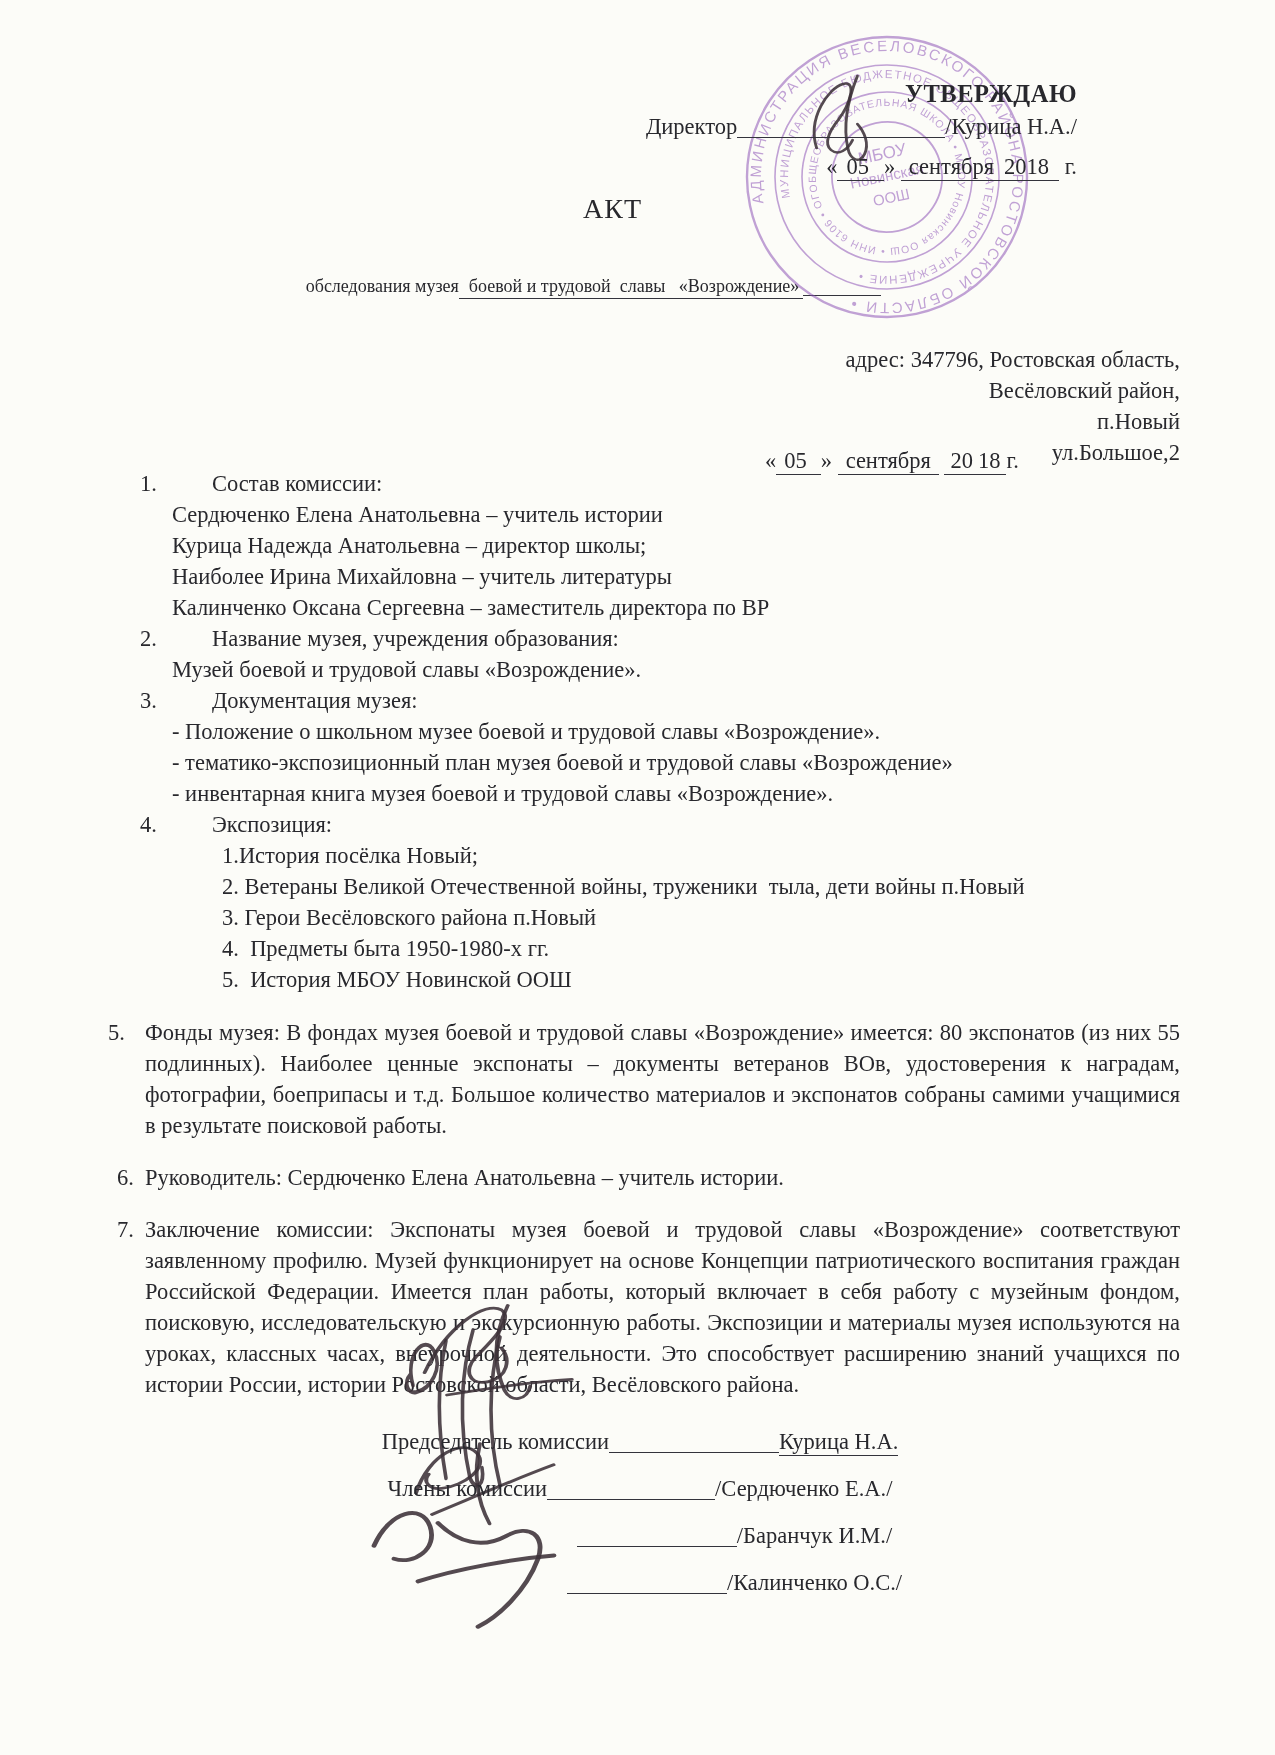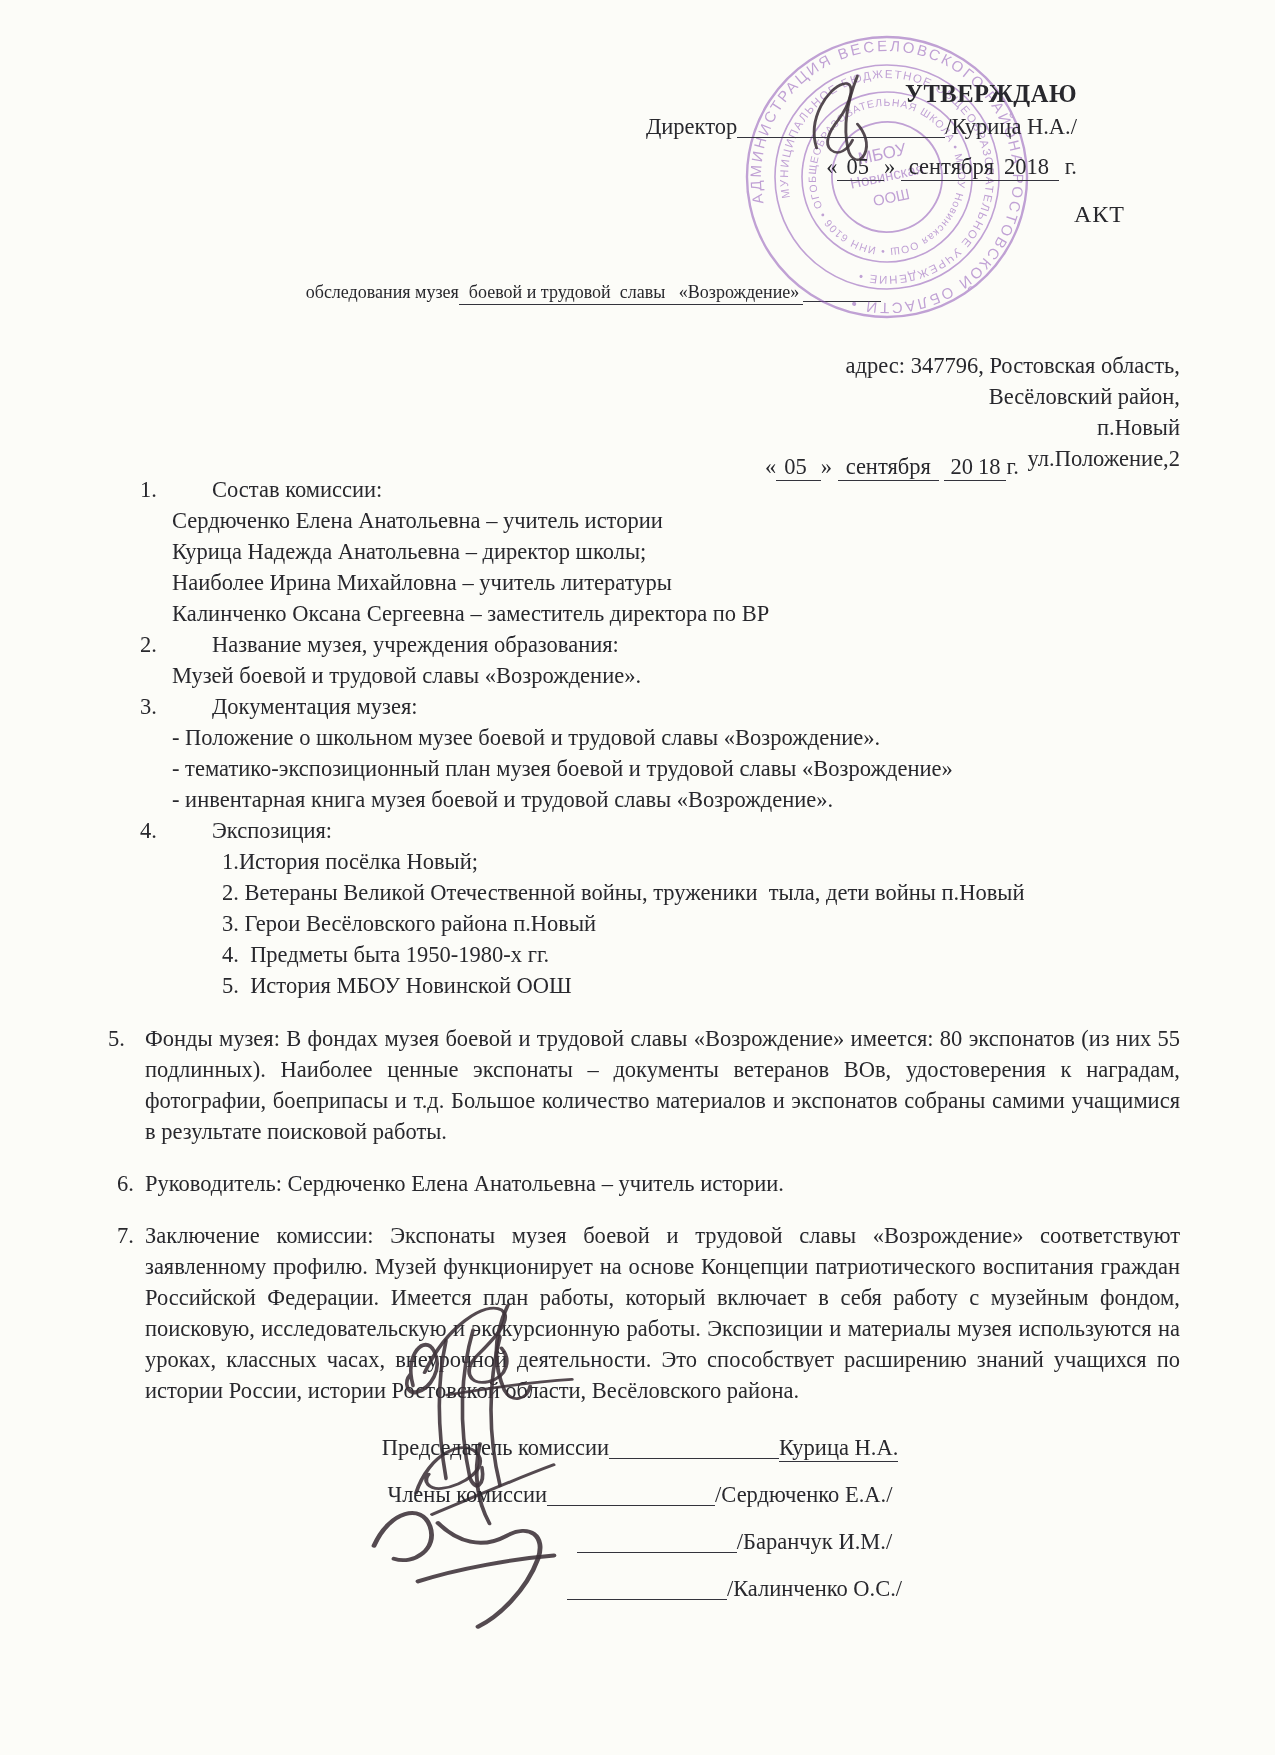--- a/index.html
+++ b/index.html
@@ -13,21 +13,21 @@
 
   
   .approval { text-align:right; margin-right:103px; position:relative; z-index:3; }
   .approval .label { font-weight:bold; font-size:24.5px; letter-spacing:.5px; }
   .approval .row  { margin-top:2px; }
   .blank { display:inline-block; border-bottom:1.7px solid #33333c; height:15px; margin-bottom:-4px; }
   .ul { border-bottom:1.7px solid #33333c; padding-bottom:1px; }
   .dateline { margin-top:9px; }
 
   
-  .doc-title { text-align:right; margin-top:17px; margin-right:55px; font-size:24px; letter-spacing:1px; }
+  .doc-title { text-align:center; margin-top:11px; margin-right:55px; font-size:28px; letter-spacing:1px; }
   .doc-subtitle { text-align:center; margin-top:16px; margin-right:120px; font-size:18px; white-space:pre-wrap; }
   .doc-subtitle .ul { padding:0 4px 2px 10px; }
   .tail-ul { display:inline-block; width:78px; border-bottom:1.7px solid #33333c; height:15px; margin-bottom:-4px; }
 
   
   .address { margin-top:11px; }
   .addr-row { position:relative;text-align:right; }
   .addr-date { position:absolute; left:665px; top:8px; white-space:nowrap; }
 
   
@@ -110,21 +110,21 @@
     <div class="doc-title">АКТ</div>
     <div class="doc-subtitle">
       <span>обследования музея</span><span class="ul">боевой и трудовой  славы   «Возрождение»</span><span class="tail-ul"></span>
     </div>
 
     <div class="address">
       <div class="addr-row">адрес: 347796, Ростовская область,</div>
       <div class="addr-row">Весёловский район,</div>
       <div class="addr-row">п.Новый</div>
       <div class="addr-row">
-        <span>ул.Положение,2</span>
+        <span>ул.Большое,2</span>
         <span class="addr-date">
           «<span class="ul" style="padding:0 14px 1px 8px;">05</span>» <span class="ul" style="padding:0 8px 1px 8px;">сентября</span> <span class="ul" style="padding:0 2px 1px 6px;">20</span><span class="ul" style="padding:0 6px 1px 3px;">18</span><span>г.</span>
         </span>
       </div>
     </div>
 
     <div>
       <div class="li-row">
         <span class="li-num">1.</span>
         <span class="li-text">Состав комиссии:</span>

